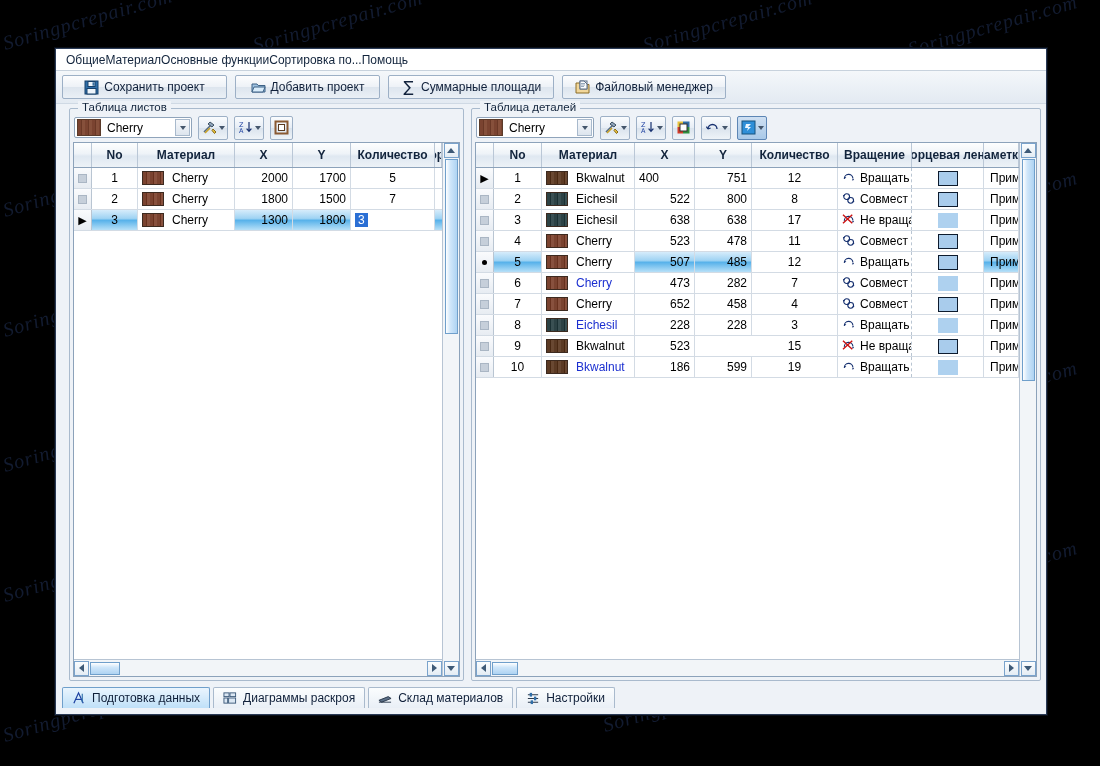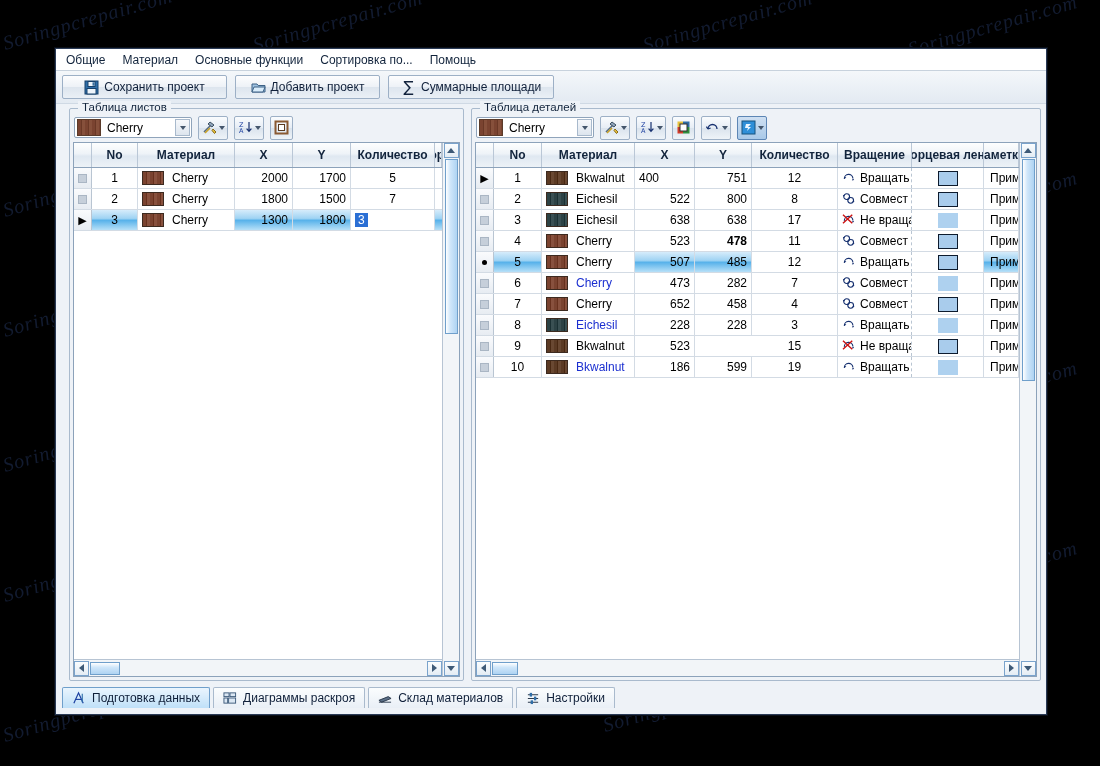--- a/index.html
+++ b/index.html
@@ -45,21 +45,21 @@
     display:flex;align-items:center;justify-content:center;
     color:#0b1526;font-size:11px;font-weight:bold;line-height:1;
   }
   .wbtn .mn{width:9px;height:3px;background:#0b1526;margin-top:5px;}
   .wbtn .mx{width:9px;height:8px;border:2px solid #0b1526;box-sizing:border-box;}
   .wbtn.close{font-size:13px;font-family:"DejaVu Sans",sans-serif;}
   
   #menubar{
     height:21px;flex:0 0 21px;background:#fff;
     border-bottom:1px solid #c8d2dd;
-    display:flex;align-items:center;padding-left:10px;gap:17px;
+    display:flex;align-items:center;padding-left:10px;
   }
   #menubar .mi{font-size:12px;color:#12243c;white-space:nowrap;}
   
   #toolbar{
     flex:0 0 32px;height:32px;
     background:linear-gradient(180deg,#f4f7fa,#e3eaf2);
     display:flex;align-items:center;padding:0 6px;gap:8px;
     border-bottom:1px solid #cfd9e4;
   }
   .tbtn{
@@ -255,20 +255,31 @@
           <path d="M1 4h5l1.2 1.5H14V12H1z" fill="#9fc3e2" stroke="#3c6185"></path>
           <path d="M1 12l2-5h11l-2 5z" fill="#d8ecfb" stroke="#3c6185"></path>
         </svg>
       </span>
       <span>Добавить проект</span>
     </div>
     <div class="tbtn" style="min-width:155px">
       <span class="ic" style="font-size:15px;line-height:15px;text-align:center;font-family:'DejaVu Sans',sans-serif;color:#11223c">∑</span>
       <span>Суммарные площади</span>
     </div>
+    <div class="tbtn" style="min-width:155px">
+      <span class="ic">
+        <svg width="15" height="15" viewBox="0 0 15 15">
+          <path d="M1 3h5l1 1.5h7V13H1z" fill="#f2d79a" stroke="#8a6c28"></path>
+          <rect x="5" y="1" width="7" height="8" fill="#fff" stroke="#5a6f87"></rect>
+          <path d="M5 1h4l3 3v5H5z" fill="#fbfdfe" stroke="#5a6f87"></path>
+          <path d="M6 3.5h4M6 5h4M6 6.5h3" stroke="#7d93ab" stroke-width="0.8"></path>
+        </svg>
+      </span>
+      <span>Файловый менеджер</span>
+    </div>
   </div>
 
   <div id="content">
 
     <div class="panel left">
       <div class="grpbox">
         <div class="grplabel">Таблица листов</div>
 
         <div class="ptool">
           <div class="combo">
@@ -556,21 +567,21 @@
                 <div class="grow">
                   <div class="gc ind" style="flex: 0 0 18px; width: 18px;">
                     <div class="mark"></div>
                   </div>
                   <div class="gc ctr" style="flex: 0 0 48px; width: 48px;">4</div>
                   <div class="gc " style="flex: 0 0 93px; width: 93px;">
                     <div class="swatch" style="background:repeating-linear-gradient(90deg,#7a4330 0 3px,#68311e 3px 4px,#88513e 4px 7px)"></div>
                     <span style="padding-left: 8px;">Cherry</span>
                   </div>
                   <div class="gc num" style="flex: 0 0 60px; width: 60px;">523</div>
-                  <div class="gc num" style="flex: 0 0 57px; width: 57px; font-weight: bold;">478</div>
+                  <div class="gc num" style="flex: 0 0 57px; width: 57px;">478</div>
                   <div class="gc ctr" style="flex: 0 0 86px; width: 86px;">11</div>
                   <div class="gc " style="flex: 0 0 74px; width: 74px; border-right: 1px dashed rgb(185, 197, 210);">
                     <span class="ic" style="flex: 0 0 14px;"><svg width="14" height="13" viewBox="0 0 15 14">
                         <circle cx="5" cy="5" r="3.1" fill="none" stroke="#16306f" stroke-width="1.2"></circle>
                         <circle cx="9.3" cy="9" r="3.1" fill="none" stroke="#16306f" stroke-width="1.2"></circle>
                         <path d="M12.4 9l-1.3 1.9 2.3-.1z" fill="#16306f"></path>
                         <path d="M1.9 5L3.2 3.1 0.9 3.2z" fill="#16306f"></path>
                       </svg></span>
                     <span style="padding-left: 4px;">Совмест</span>
                   </div>

